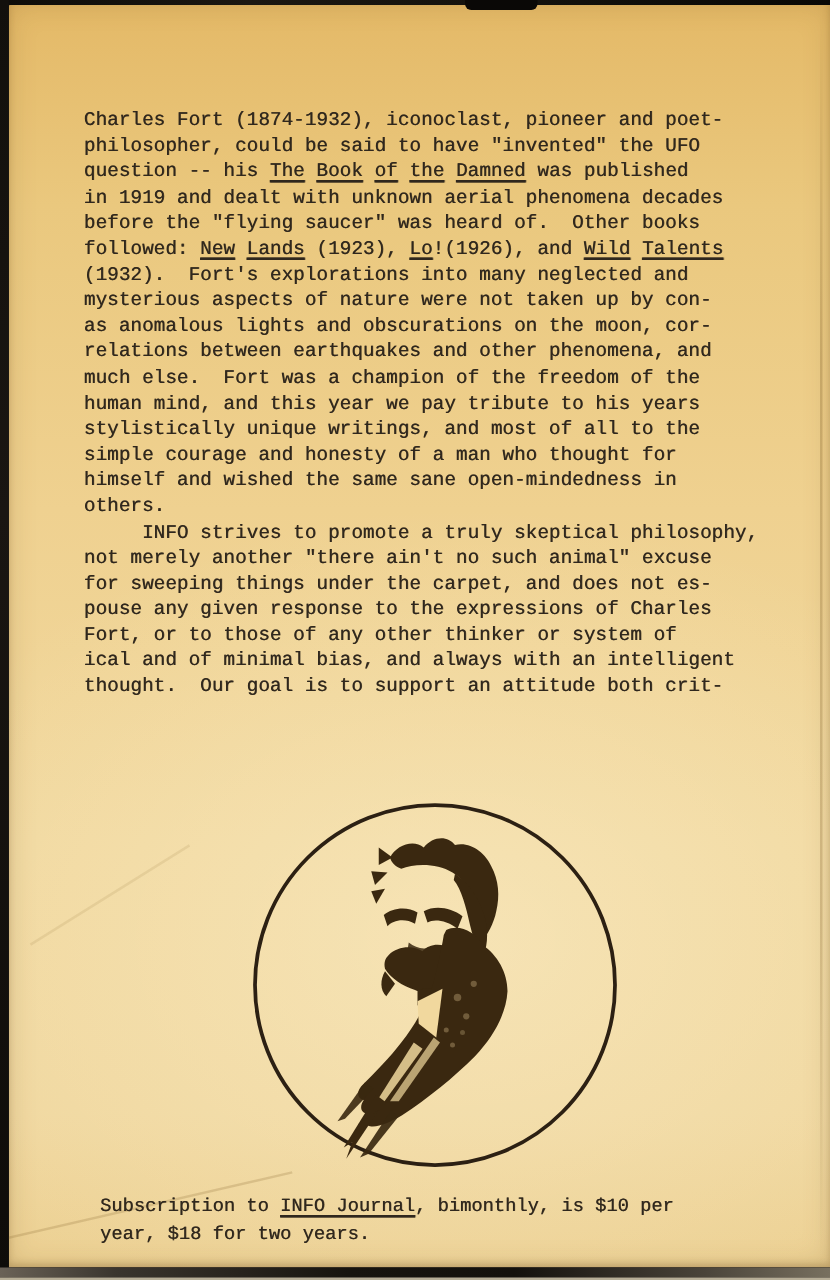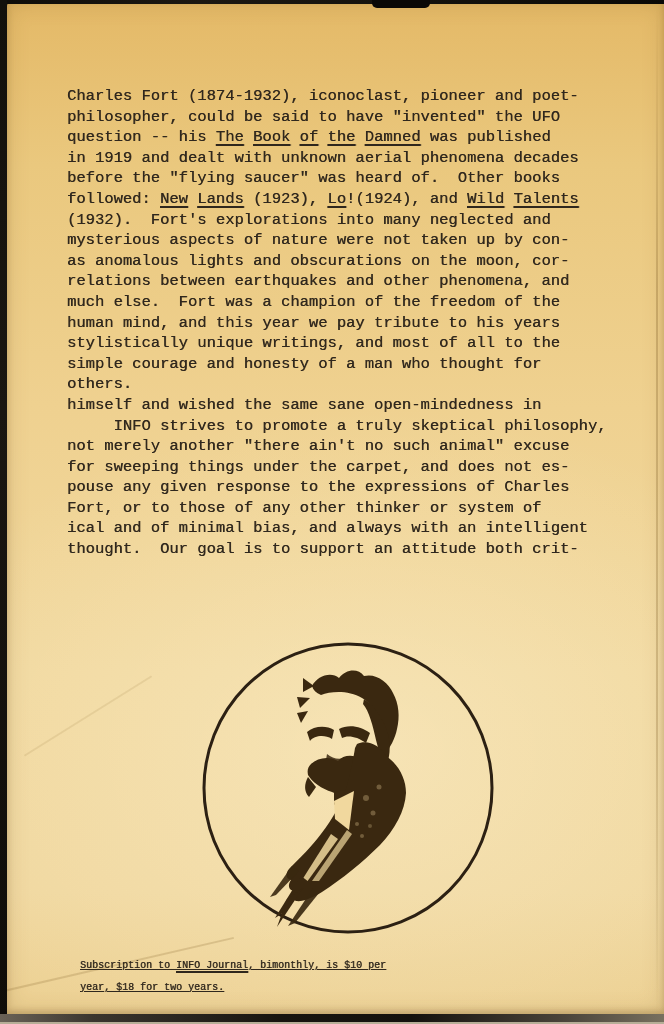--- a/index.html
+++ b/index.html
@@ -43,23 +43,22 @@
 
   .body-text{
     position:absolute;left:67px;top:86px;width:560px;
     color:var(--ink);font-size:15.5px;line-height:20.6px;
     text-shadow:0.4px 0 rgba(44,35,24,.75);
   }
   .tline{white-space:pre;}
   .underline{text-decoration:underline;text-decoration-thickness:1.8px;text-underline-offset:3px;}
   .footer-text{
     position:absolute;left:80px;top:955px;width:540px;
-    color:var(--ink);font-size:10px;line-height:21.5px;
+    color:var(--ink);font-size:15px;line-height:21.5px;
     text-shadow:0.4px 0 rgba(44,35,24,.75);
-    text-decoration:underline;
   }
   .portrait{position:absolute;left:200px;top:636px;width:296px;height:304px;}
   .portrait .stamp{fill:var(--stamp);}
 </style>
 </head>
 <body>
 
 <div class="scan">
   <div class="paper">
     <div class="crease crease-right"></div>
@@ -72,31 +71,31 @@
   <div class="edge-left"></div>
   <div class="edge-bottom"></div>
 
   <div class="body-text">
     <div class="paragraph">
         <div class="tline"><span>Charles Fort (1874-1932), iconoclast, pioneer and poet-</span></div>
         <div class="tline"><span>philosopher, could be said to have "invented" the UFO</span></div>
         <div class="tline"><span>question -- his </span><span class="underline">The</span><span> </span><span class="underline">Book</span><span> </span><span class="underline">of</span><span> </span><span class="underline">the</span><span> </span><span class="underline">Damned</span><span> was published</span></div>
         <div class="tline"><span>in 1919 and dealt with unknown aerial phenomena decades</span></div>
         <div class="tline"><span>before the "flying saucer" was heard of.  Other books</span></div>
-        <div class="tline"><span>followed: </span><span class="underline">New</span><span> </span><span class="underline">Lands</span><span> (1923), </span><span class="underline">Lo</span><span>!(1924), and </span><span class="underline">Wild</span><span> </span><span class="underline">Talents</span></div>
+        <div class="tline"><span>followed: </span><span class="underline">New</span><span> </span><span class="underline">Lands</span><span> (1923), </span><span class="underline">Lo</span><span>!(1926), and </span><span class="underline">Wild</span><span> </span><span class="underline">Talents</span></div>
         <div class="tline"><span>(1932).  Fort's explorations into many neglected and</span></div>
         <div class="tline"><span>mysterious aspects of nature were not taken up by con-</span></div>
         <div class="tline"><span>as anomalous lights and obscurations on the moon, cor-</span></div>
         <div class="tline"><span>relations between earthquakes and other phenomena, and</span></div>
         <div class="tline"><span>much else.  Fort was a champion of the freedom of the</span></div>
         <div class="tline"><span>human mind, and this year we pay tribute to his years</span></div>
         <div class="tline"><span>stylistically unique writings, and most of all to the</span></div>
         <div class="tline"><span>simple courage and honesty of a man who thought for</span></div>
+        <div class="tline"><span>himself and wished the same sane open-mindedness in</span></div>
         <div class="tline"><span>others.</span></div>
-        <div class="tline"><span>himself and wished the same sane open-mindedness in</span></div>
       </div>
     <div class="paragraph">
         <div class="tline"><span>     INFO strives to promote a truly skeptical philosophy,</span></div>
         <div class="tline"><span>not merely another "there ain't no such animal" excuse</span></div>
         <div class="tline"><span>for sweeping things under the carpet, and does not es-</span></div>
         <div class="tline"><span>pouse any given response to the expressions of Charles</span></div>
         <div class="tline"><span>Fort, or to those of any other thinker or system of</span></div>
         <div class="tline"><span>ical and of minimal bias, and always with an intelligent</span></div>
         <div class="tline"><span>thought.  Our goal is to support an attitude both crit-</span></div>
       </div>

